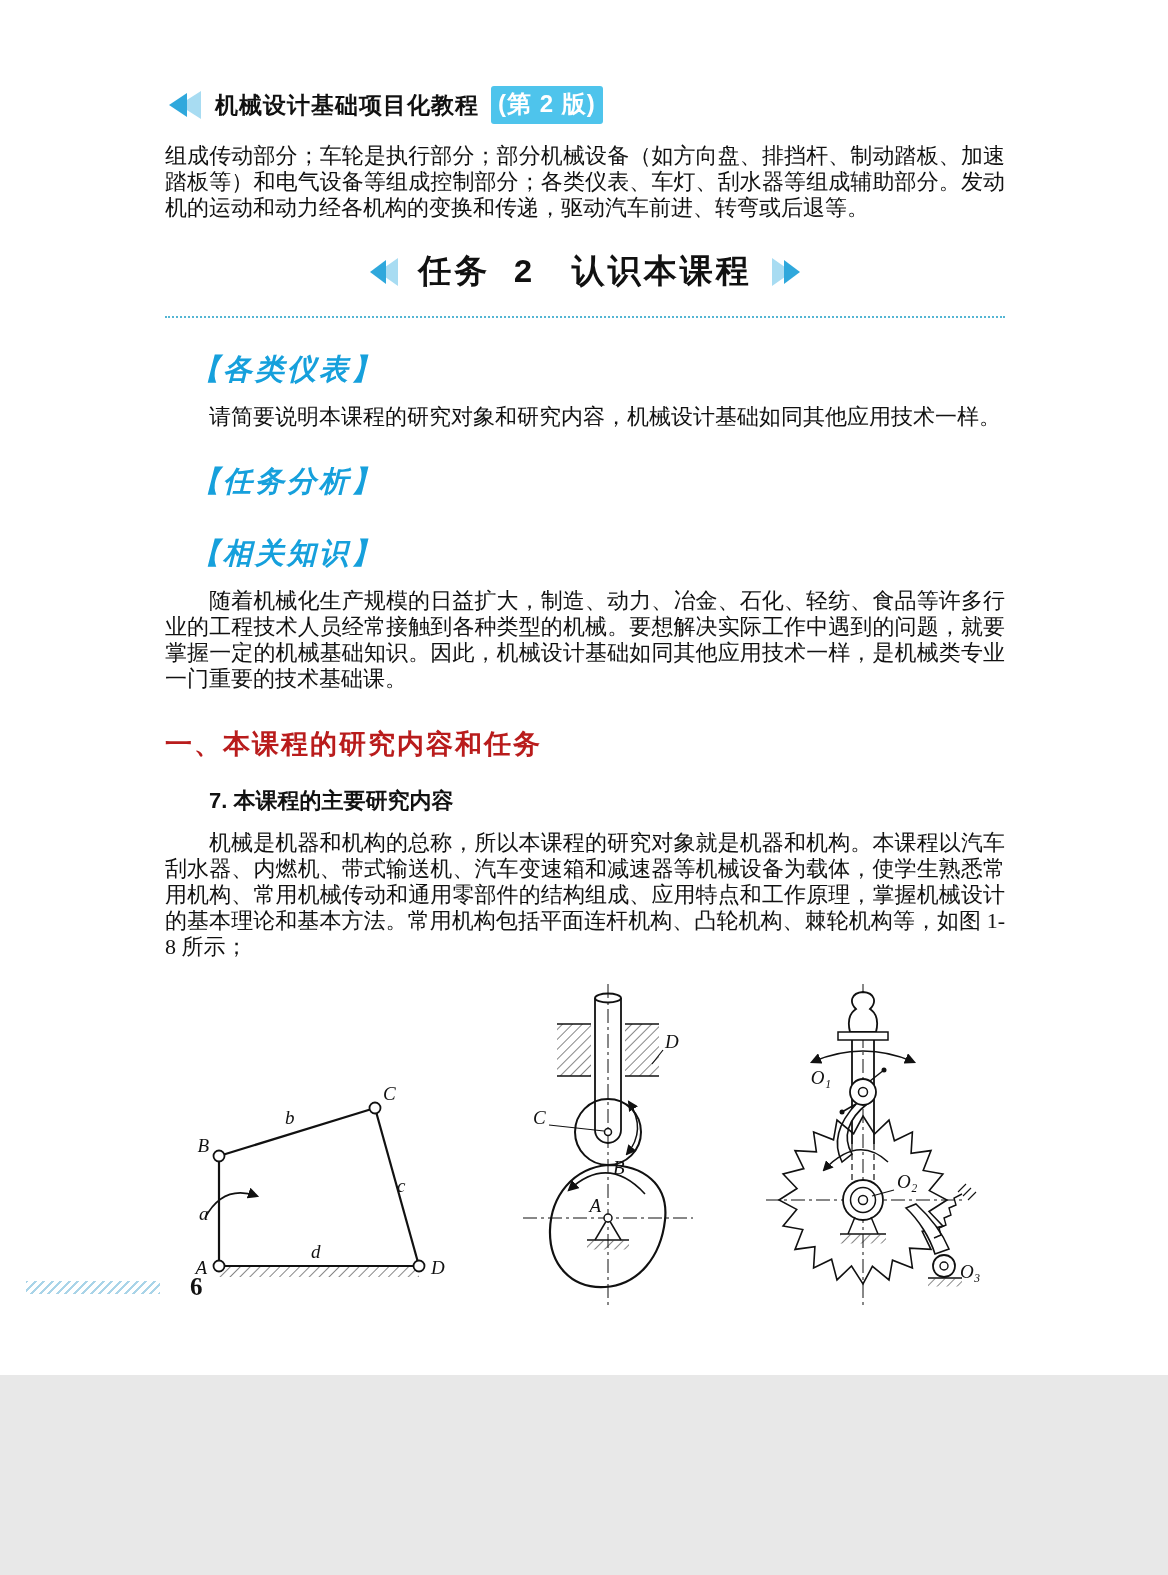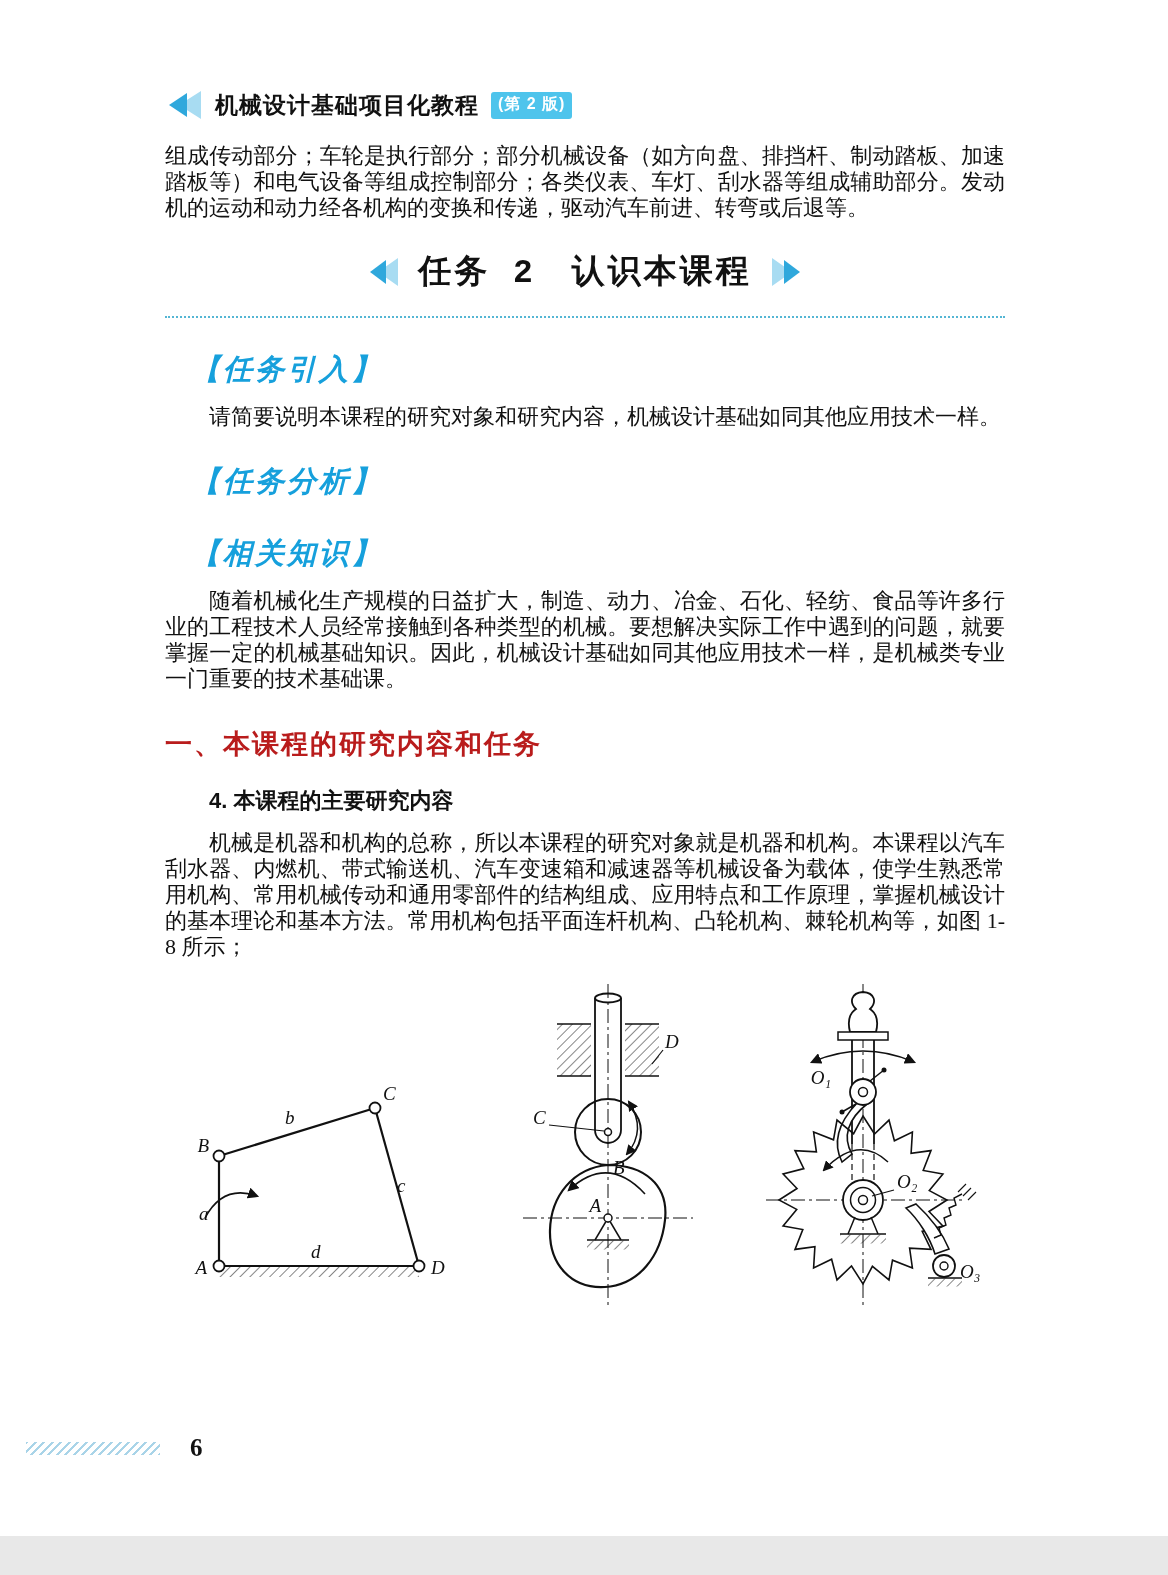--- a/index.html
+++ b/index.html
@@ -1,25 +1,25 @@
 <!DOCTYPE html>
 <html><head>
 <meta charset="utf-8">
 <style>
   html,body{margin:0;padding:0;background:#e8e8e8;}
   .page{
-    position:relative;width:1168px;height:1536px;margin:0 auto;background:#ffffff;
+    position:relative;width:1168px;height:1375px;margin:0 auto;background:#ffffff;
     box-sizing:border-box;padding:85px 163px 0 165px;color:#111;
     font-family:"Liberation Serif","DejaVu Serif",serif;overflow:hidden;
   }
   
   .page-header{display:flex;align-items:center;gap:12px;height:40px;}
   .hdr-title{font-family:"Liberation Sans","DejaVu Sans",sans-serif;font-weight:bold;font-size:23px;letter-spacing:1px;}
   .hdr-badge{background:#4ec4ec;color:#fff;font-weight:bold;font-family:"Liberation Sans",sans-serif;
-    font-size:16px;padding:2px 7px 4px;border-radius:3px;letter-spacing:1px;}
+    font-size:24px;padding:2px 7px 4px;border-radius:3px;letter-spacing:1px;}
   
   .body-text{font-size:22px;line-height:26px;text-align:justify;margin:0;text-indent:2em;}
   .no-indent{text-indent:0;}
   .mt18{margin-top:18px;} .mt14{margin-top:14px;}
   
   .task-title-row{display:flex;align-items:center;justify-content:center;gap:18px;margin-top:28px;}
   .task-title{font-family:Liberation Mono, monospace;font-size:33px;font-weight:bold;margin:0;letter-spacing:3px;}
   .dotted-divider{border-top:2px dotted #55b6d4;margin-top:22px;}
   
   .script-heading{color:#16a0dc;font-size:29px;font-weight:bold;font-style:italic;
@@ -69,30 +69,30 @@
     <span style="display:inline-flex;">
       <svg width="34" height="36" viewBox="0 0 34 36">
         <polygon points="2,4 22,18 2,32" fill="#a8dcf2"></polygon>
         <polygon points="14,6 30,18 14,30" fill="#2fa8dc"></polygon>
       </svg>
     </span>
   </div>
 
   <div class="dotted-divider"></div>
 
-  <h2 class="script-heading">【任务引入】</h2>
+  <h2 class="script-heading">【各类仪表】</h2>
   <p class="body-text mt14">请简要说明本课程的研究对象和研究内容，机械设计基础如同其他应用技术一样。</p>
 
   <h2 class="script-heading">【任务分析】</h2>
 
   <h2 class="script-heading">【相关知识】</h2>
   <p class="body-text mt14">随着机械化生产规模的日益扩大，制造、动力、冶金、石化、轻纺、食品等许多行业的工程技术人员经常接触到各种类型的机械。要想解决实际工作中遇到的问题，就要掌握一定的机械基础知识。因此，机械设计基础如同其他应用技术一样，是机械类专业一门重要的技术基础课。</p>
 
   <h3 class="blue-heading">一、本课程的研究内容和任务</h3>
-  <h4 class="sub-heading">4. 本课程的主要研究内容</h4>
+  <h4 class="sub-heading">7. 本课程的主要研究内容</h4>
   <p class="body-text mt14">机械是机器和机构的总称，所以本课程的研究对象就是机器和机构。本课程以汽车刮水器、内燃机、带式输送机、汽车变速箱和减速器等机械设备为载体，使学生熟悉常用机构、常用机械传动和通用零部件的结构组成、应用特点和工作原理，掌握机械设计的基本理论和基本方法。常用机构包括平面连杆机构、凸轮机构、棘轮机构等，如图 1-8 所示；</p>
 
   <figure>
     <div class="diagrams">
 
       <div class="subfig">
         <svg width="300" height="252" viewBox="0 0 300 252">
           <defs>
             <pattern id="htA" width="7" height="7" patternUnits="userSpaceOnUse" patternTransform="rotate(45)">
               <line x1="0" y1="0" x2="0" y2="7" stroke="#222" stroke-width="1.1"></line>

